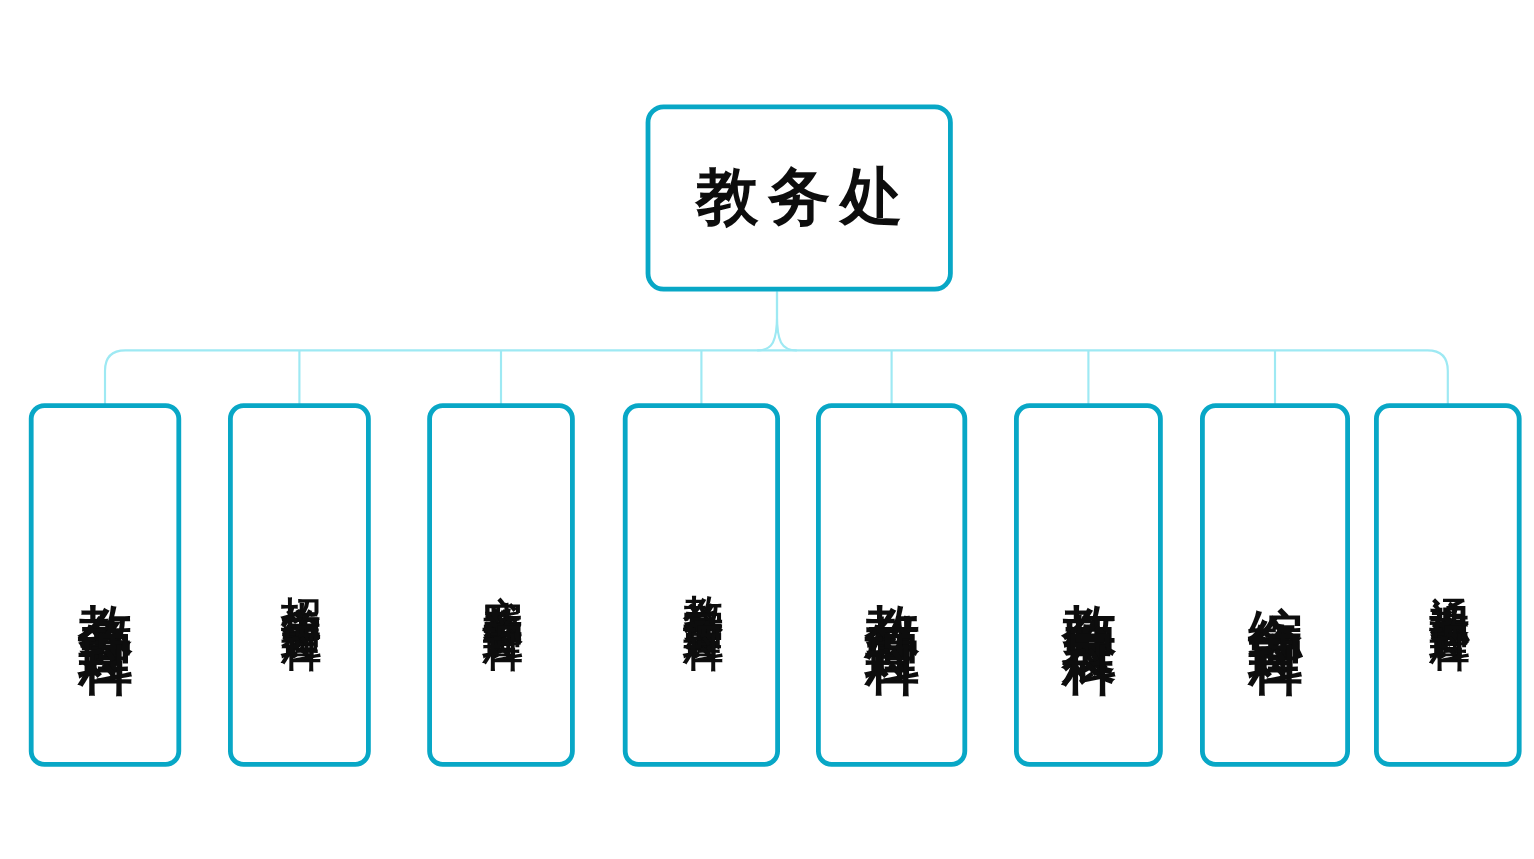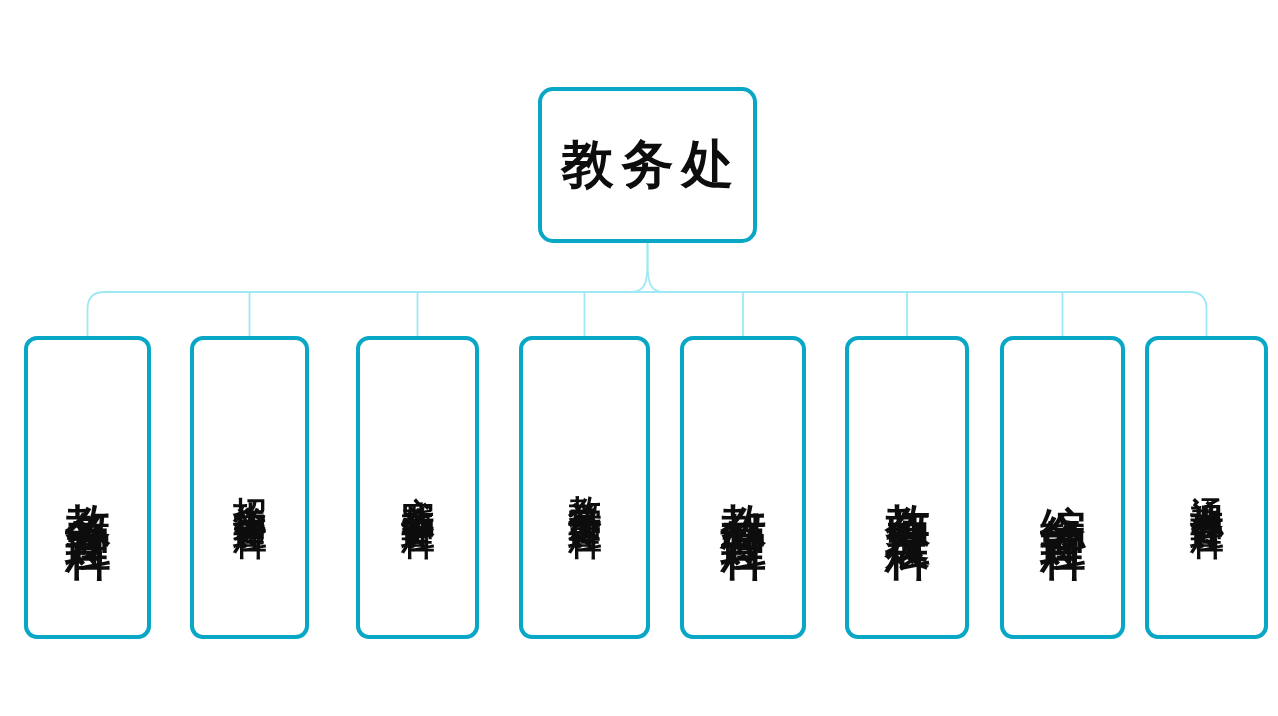--- a/index.html
+++ b/index.html
@@ -33,21 +33,21 @@
     position: absolute;
     background: var(--bg-color);
     border: 4px solid var(--border-color);
     border-radius: 13px;
     display: flex;
     align-items: center;
     justify-content: center;
   }
   .root-node {
     left: 538px; top: 87px;
-    width: 219px; height: 156px;
+    width: 256px; height: 156px;
     border-radius: 15px;
   }
   .root-label {
     font-weight: bold;
     font-size: 52px;
     letter-spacing: 8px;
     margin-right: -8px; 
     color: var(--text-color);
     white-space: nowrap;
   }

